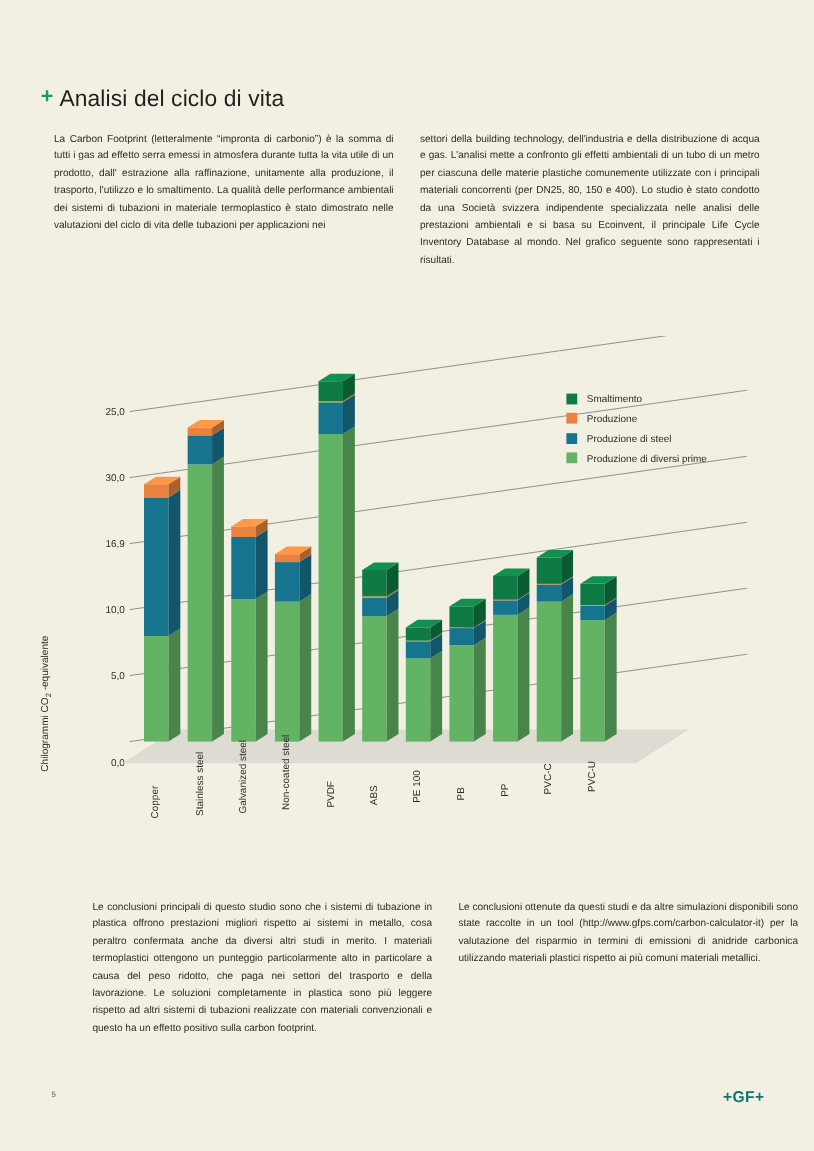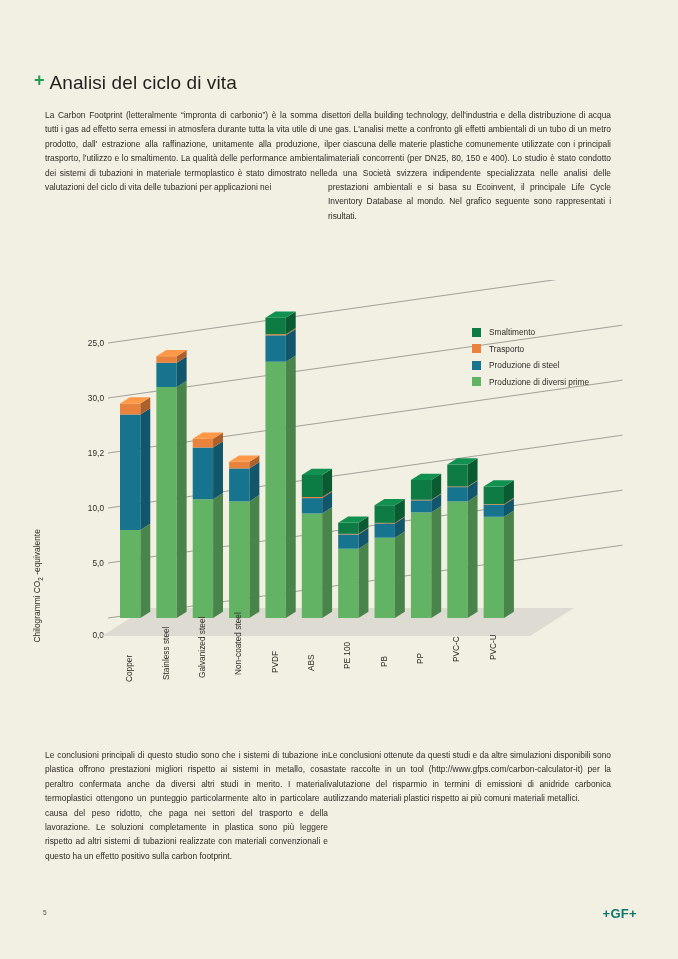--- a/index.html
+++ b/index.html
@@ -45,23 +45,24 @@
     line-height: 1;
     margin-top: 7px;
   }
 
   
   .cols {
     position: absolute;
     left: 45px;
     width: 588px;
     display: flex;
+    gap: 22px;
   }
   .cols.top { top: 108px; }
-  .cols.bottom { top: 748px; }
+  .cols.bottom { top: 748px; margin-left: 32px; }
   .col {
     width: 283px;
     font-size: 8.4px;
     line-height: 14.4px;
     text-align: justify;
     color: #2f2b26;
   }
   .col p { margin: 0; }
 
   
@@ -193,21 +194,21 @@
   <div class="chart">
 
     <div class="y-axis-title">
       Chilogrammi CO<sub>2</sub> -equivalente
     </div>
 
     <div class="y-labels">
         <div class="y-label" style="top: 355px;">0,0</div>
         <div class="y-label" style="top: 283px;">5,0</div>
         <div class="y-label" style="top: 228px;">10,0</div>
-        <div class="y-label" style="top: 173px;">19,2</div>
+        <div class="y-label" style="top: 173px;">16,9</div>
         <div class="y-label" style="top: 118px;">30,0</div>
         <div class="y-label" style="top: 63px;">25,0</div>
       </div>
 
     <svg class="plot-svg" width="678" height="430">
       <defs>
         
       </defs>
       <g id="gridlines">
           <line x1="108" y1="338" x2="622.4" y2="265.2" stroke="#8d8d85" stroke-width="0.8"></line>
@@ -337,21 +338,21 @@
         </g>
     </svg>
 
     <div class="legend" id="legend">
         <div class="legend-item">
           <span class="legend-swatch" style="background: rgb(14, 122, 68);"></span>
           <span class="legend-label">Smaltimento</span>
         </div>
         <div class="legend-item">
           <span class="legend-swatch" style="background: rgb(232, 130, 60);"></span>
-          <span class="legend-label">Trasporto</span>
+          <span class="legend-label">Produzione</span>
         </div>
         <div class="legend-item">
           <span class="legend-swatch" style="background: rgb(23, 116, 143);"></span>
           <span class="legend-label">Produzione di steel</span>
         </div>
         <div class="legend-item">
           <span class="legend-swatch" style="background: rgb(99, 179, 100);"></span>
           <span class="legend-label">Produzione di diversi prime</span>
         </div>
       </div>

